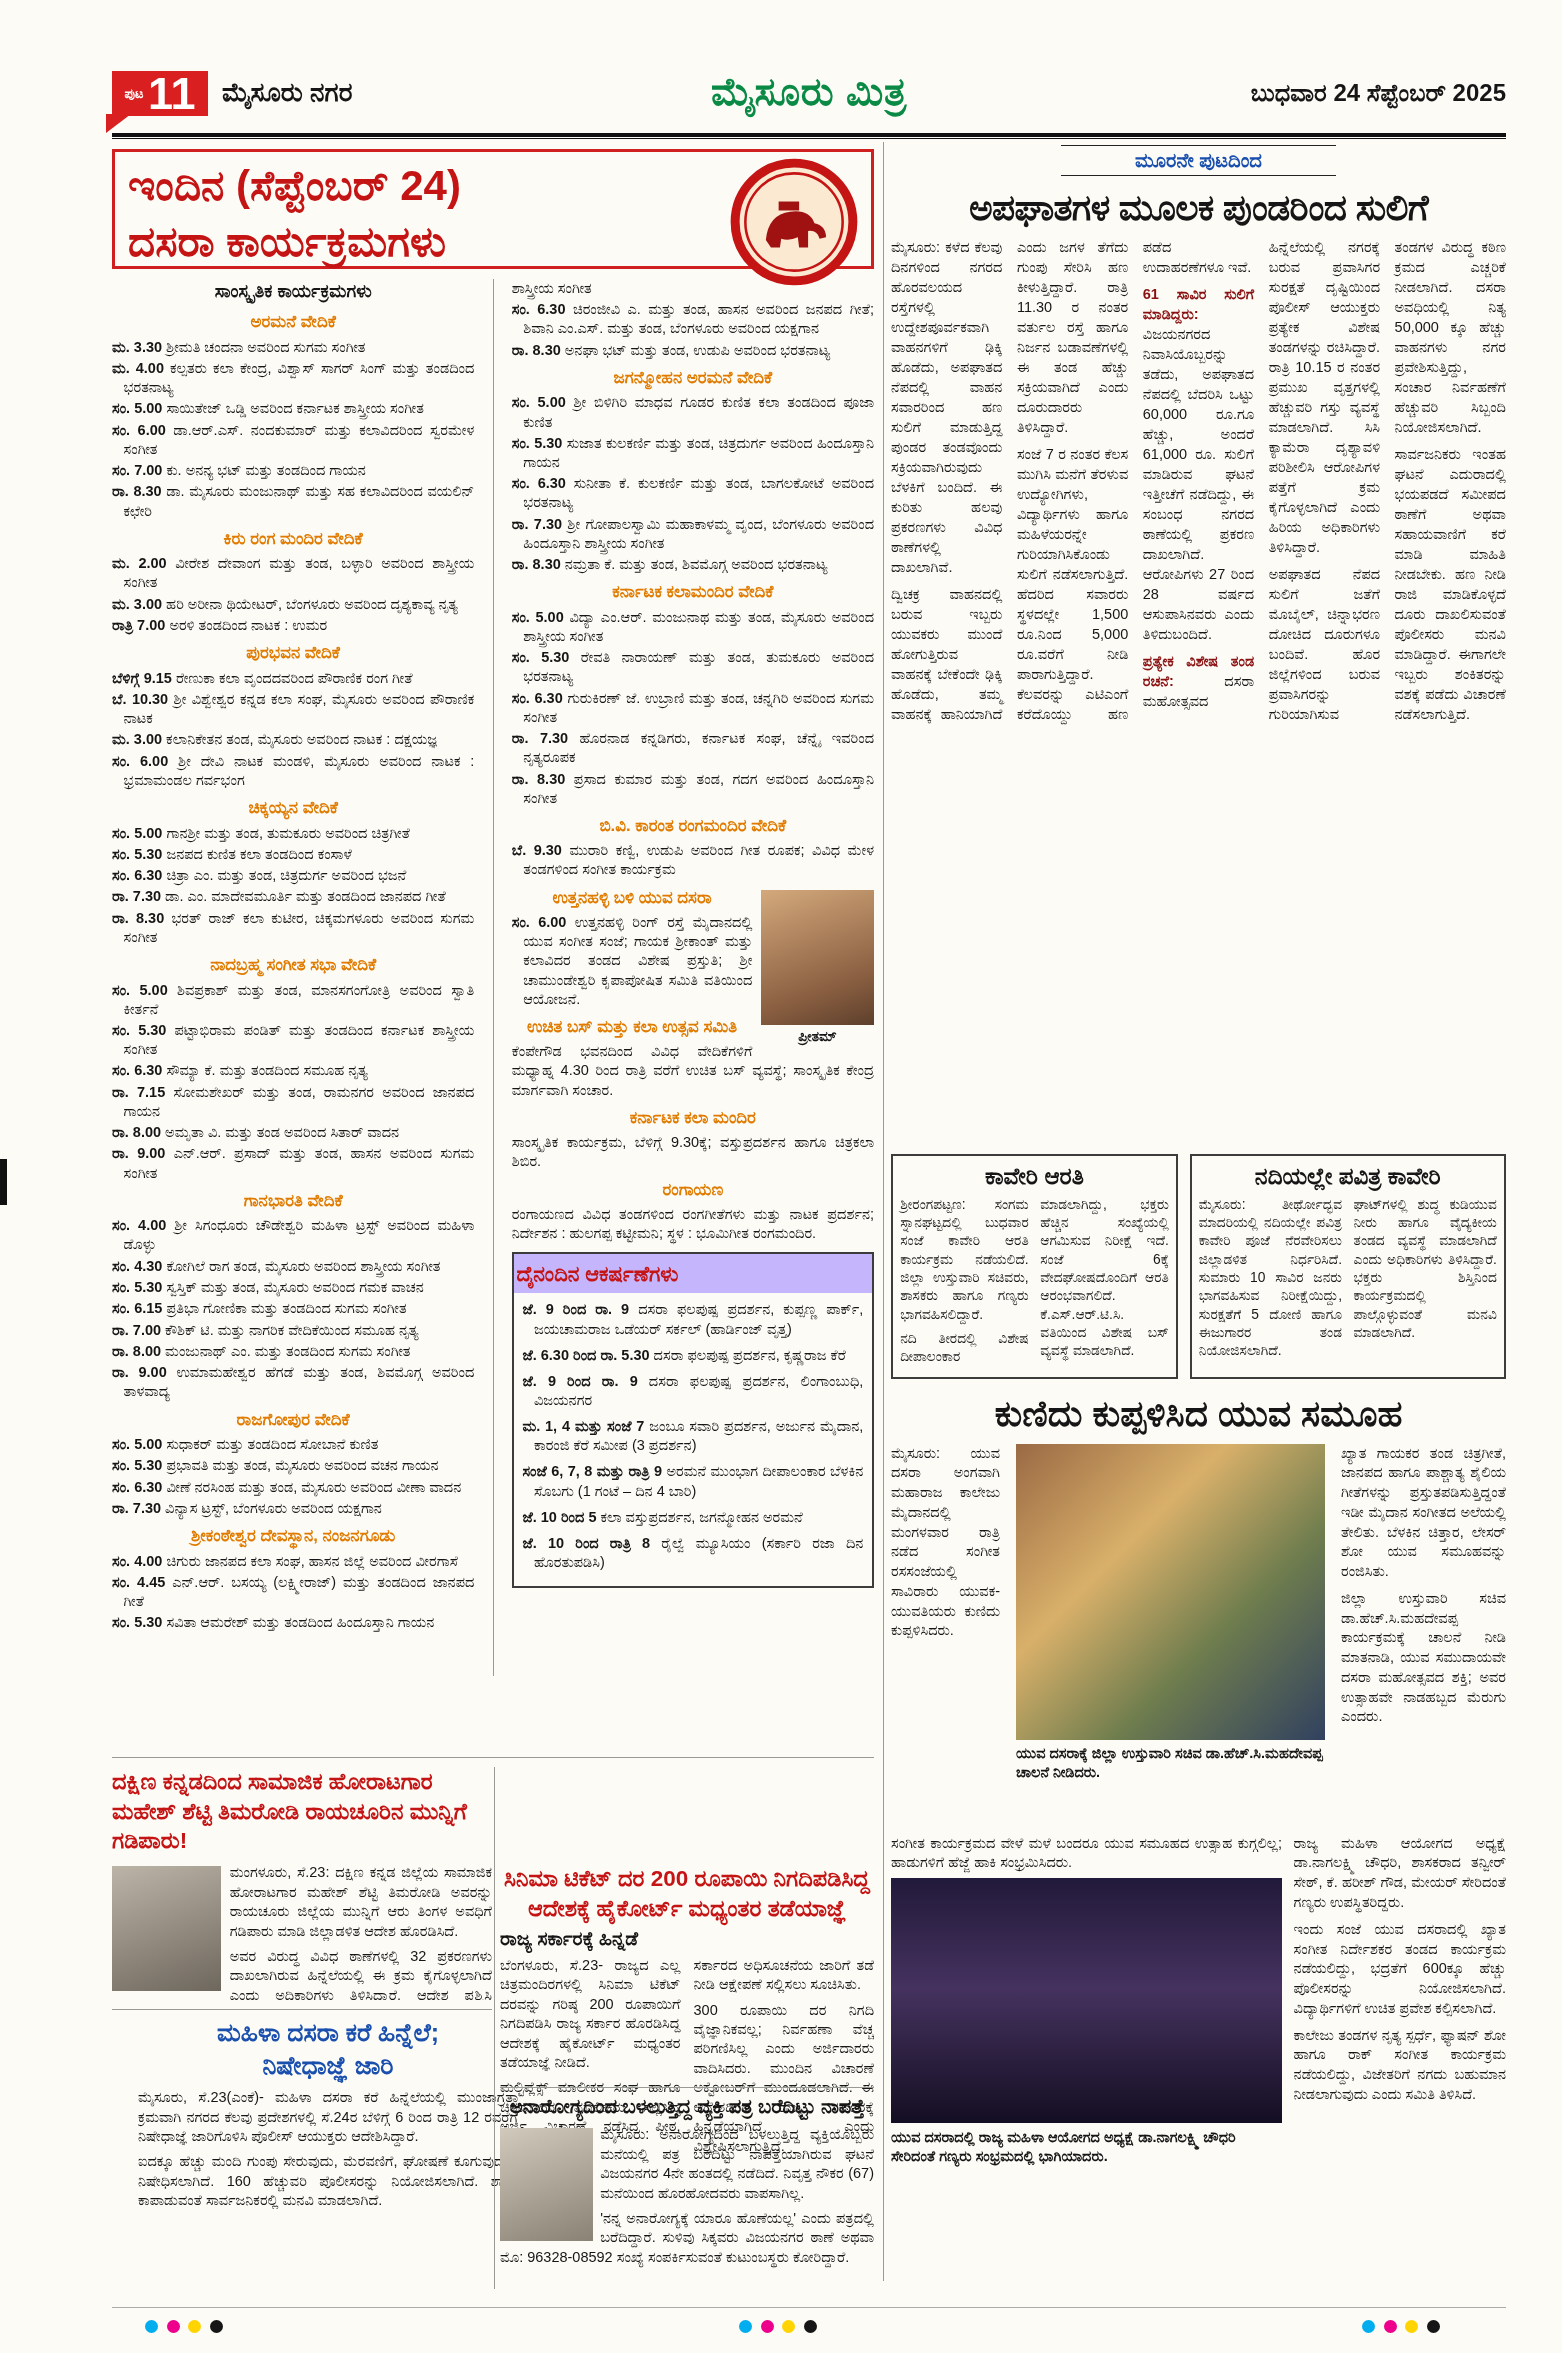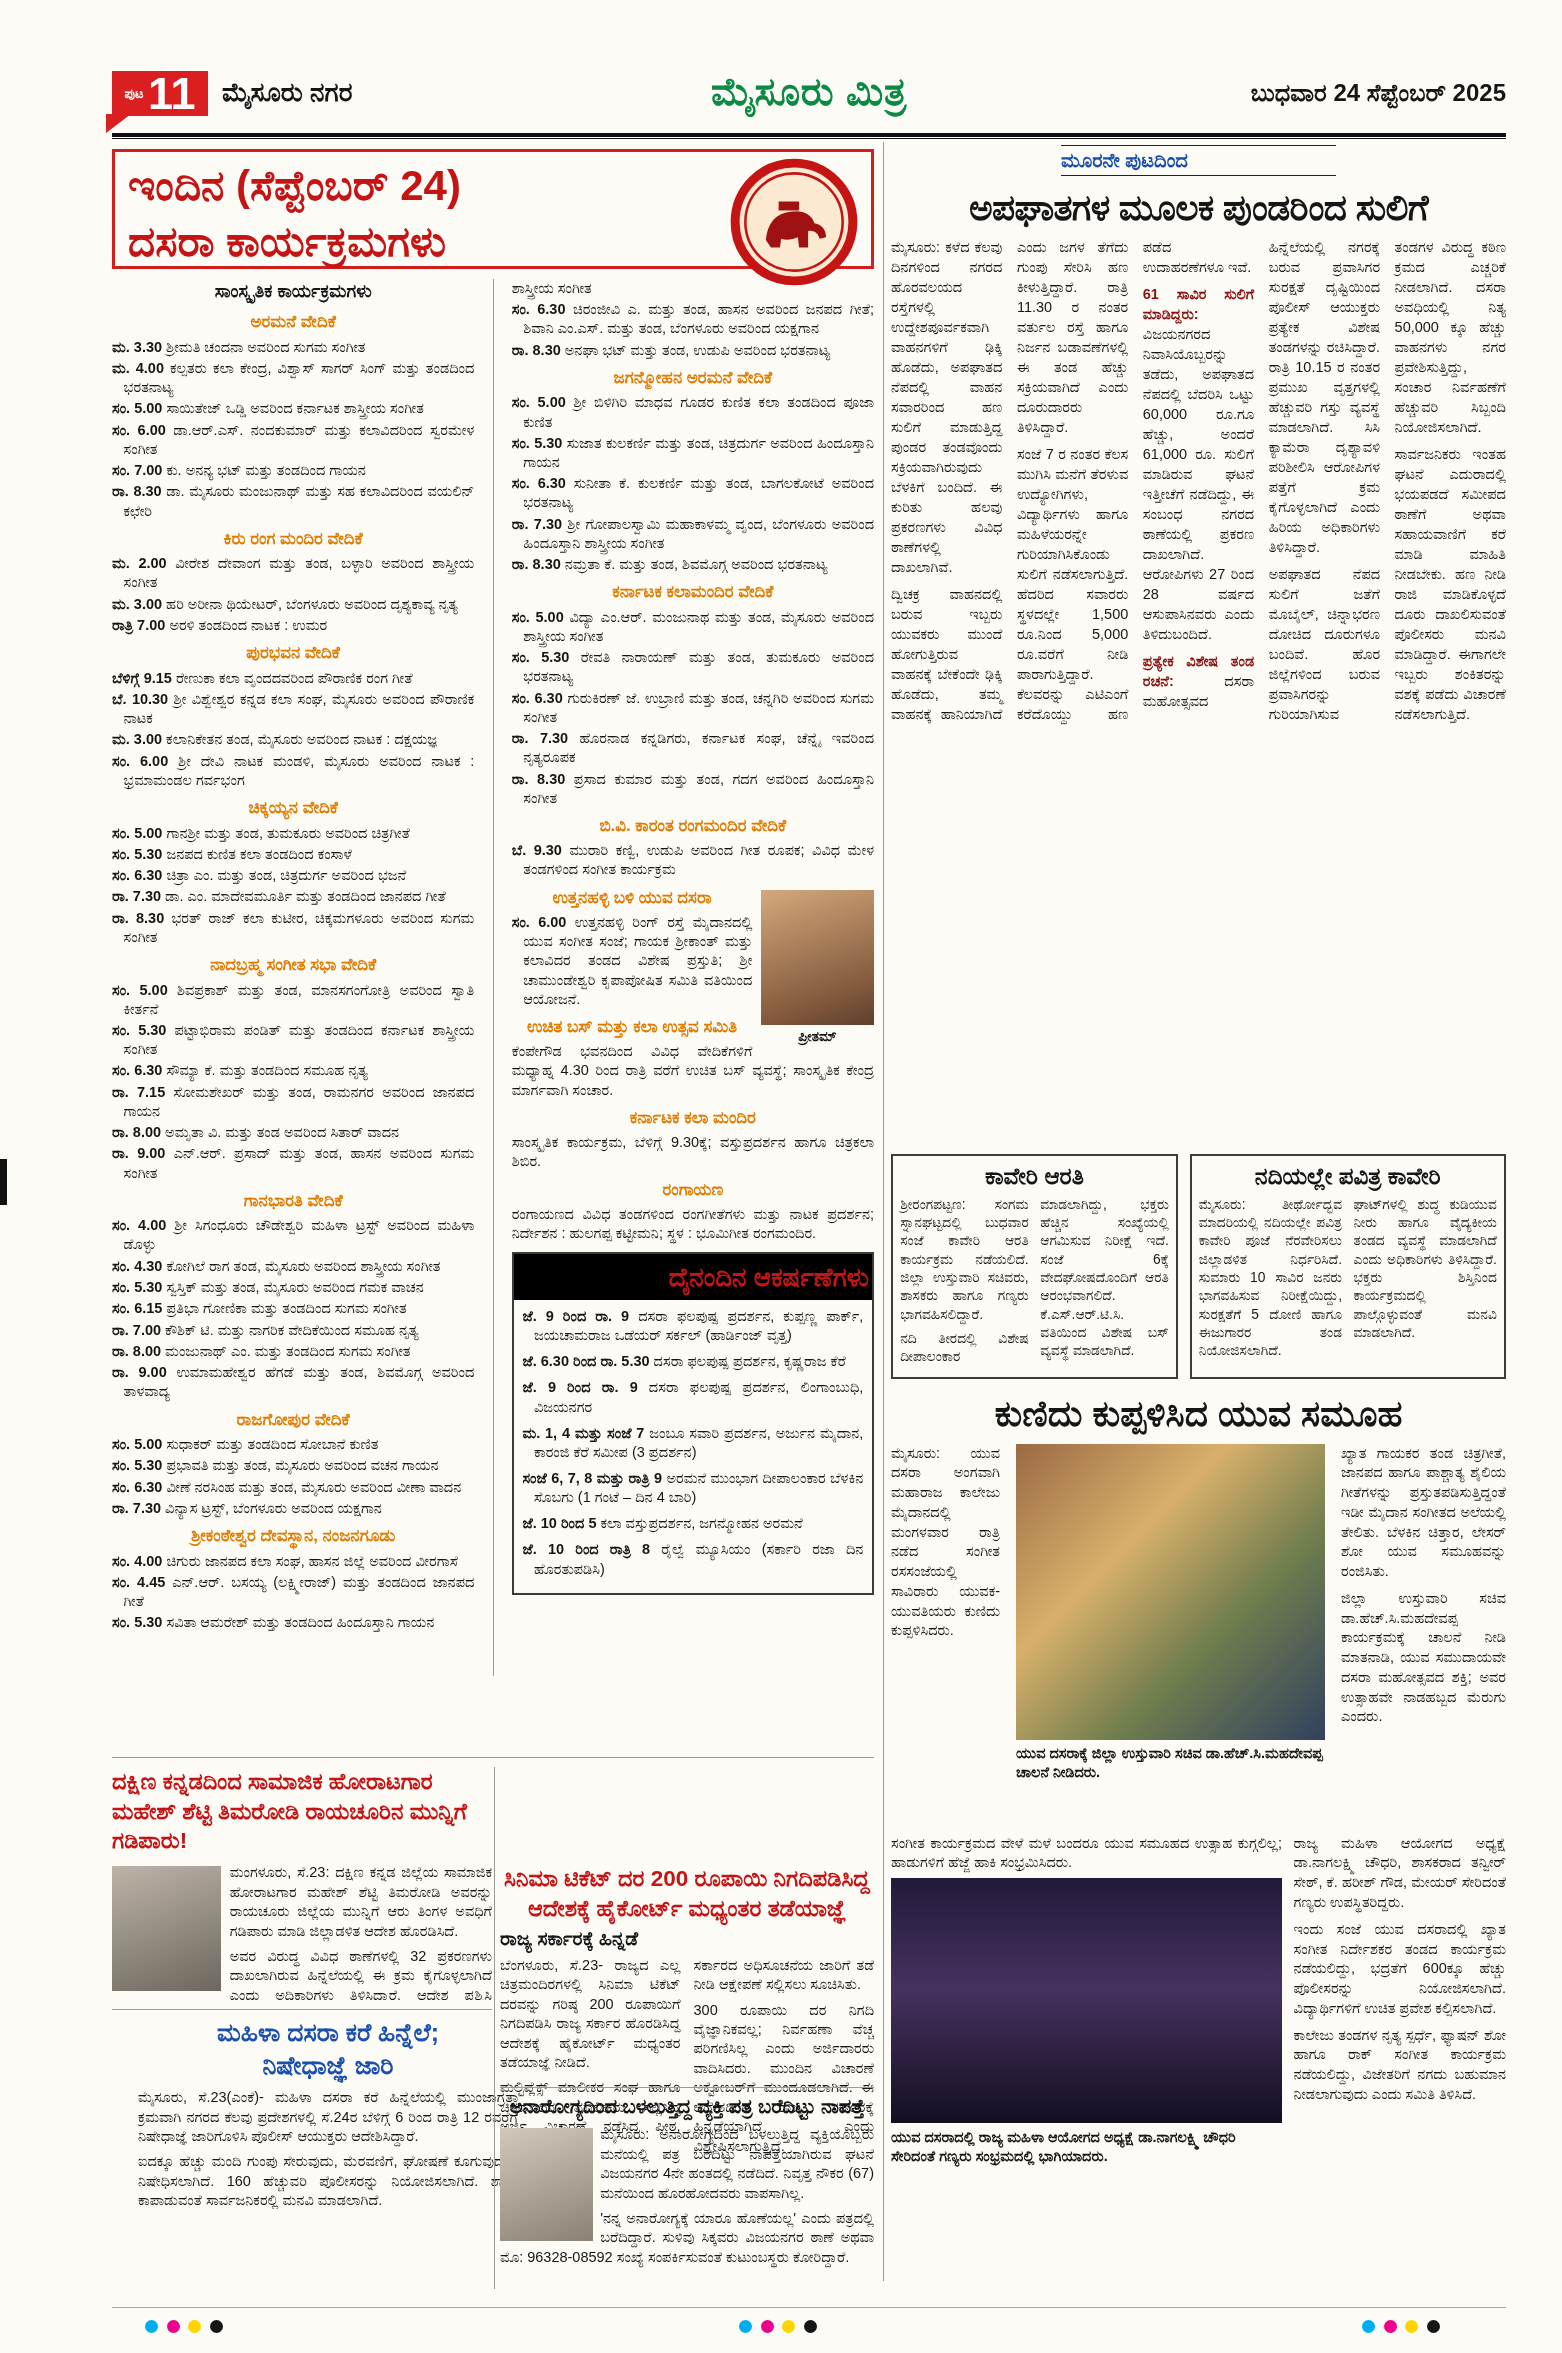--- a/index.html
+++ b/index.html
@@ -32,26 +32,26 @@
   .si .t{font-weight:bold;}
   .si[data-kind="row"]{padding-left:11.6px;text-indent:-11.6px;}
   .si[data-kind="head"]{text-align:center;font-weight:bold;font-size:18px;margin:1.4px 0 5.8px;}
   .si[data-kind="venue"]{text-align:center;font-weight:bold;color:#e07b00;font-size:16.7px;margin:7.2px 0 4.3px;text-indent:0;}
   .si[data-kind="cont"]{text-align:left;}
   .si[data-kind="note"]{padding-left:0;text-indent:0;}
   .pritam{float:right;width:113px;margin:2.9px 0 5.8px 8.7px;}
   .pritam .ph{width:113px;height:135px;background:linear-gradient(160deg,#d3a97c,#8a5f41 70%,#5d3f2c);}
   .pritam .cap{text-align:center;font-weight:bold;font-size:13.8px;margin-top:2.9px;}
   .daily-box{border:2.2px solid #3c3c3c;margin-top:8.7px;}
-  .daily-head{background:#000000;color:#c41414;font-weight:bold;font-size:26px;text-align:right;padding:5.8px 2.9px;}
+  .daily-head{background:#c4b5fd;color:#c41414;font-weight:bold;font-size:21px;text-align:left;padding:5.8px 2.9px;}
   .daily-rows{padding:7.2px 8.7px;font-size:14.5px;line-height:1.34;}
   .daily-rows .si{margin-bottom:6.5px;padding-left:11.6px;text-indent:-11.6px;}
   
   .right-zone{position:absolute;left:891px;top:145px;width:615px;height:2138px;}
-  .cont-label{width:275px;margin:0 auto;color:#1a4fae;font-weight:bold;font-size:19.6px;
+  .cont-label{width:275px;margin:0 auto;text-align:center;color:#1a4fae;font-weight:bold;font-size:19.6px;
               border-top:1.4px solid #222;border-bottom:1.4px solid #222;padding:2.9px 0;}
   .main-headline{font-size:36px;font-weight:bold;text-align:center;margin:11.6px 0 7.2px;letter-spacing:-0.7px;}
   .main-body{height:907px;column-count:5;column-gap:14.5px;font-size:14.5px;line-height:1.38;text-align:justify;overflow:hidden;}
   .main-body p{margin:0 0 7.2px 0;}
   .main-body .lead{font-weight:bold;color:#8a1111;}
   .mid-row{display:flex;gap:11.6px;margin-top:10px;height:225px;}
   .kaveri-box{flex:0 0 287px;border:2.2px solid #3c3c3c;padding:5.8px 7.2px;box-sizing:border-box;overflow:hidden;}
   .pavitra-box{flex:1;border:2.2px solid #3c3c3c;padding:5.8px 7.2px;box-sizing:border-box;overflow:hidden;}
   .box-head{font-size:23px;font-weight:bold;text-align:center;margin:1.4px 0 5.8px;}
   .box-body{column-count:2;column-gap:11.6px;font-size:13.8px;line-height:1.33;text-align:justify;}

